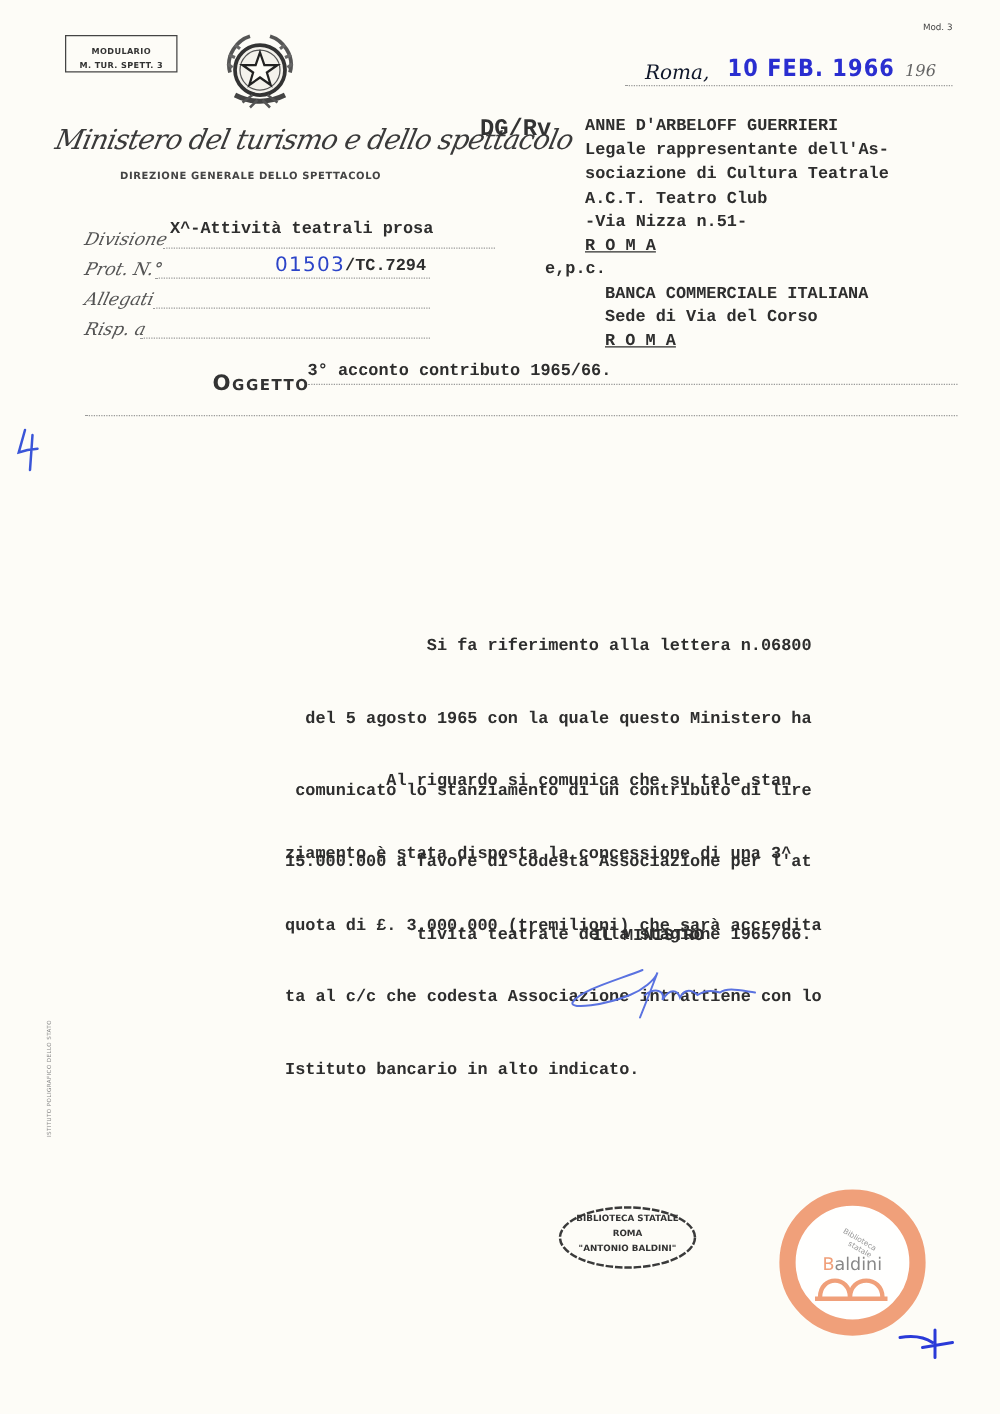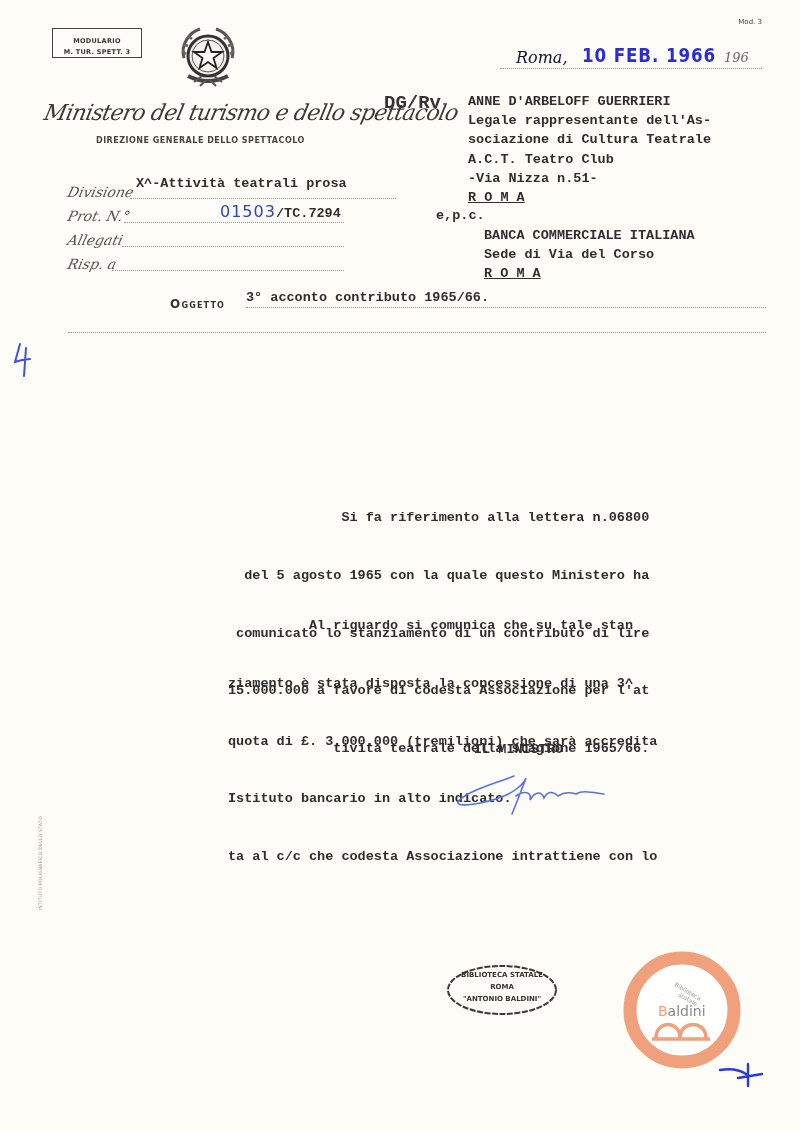--- a/index.html
+++ b/index.html
@@ -66,21 +66,21 @@
       font-family: "DejaVu Serif", serif; font-style: italic;
       font-size: 14px; color: #555; transform: skewX(-14deg);
     }
     .field-line { border-bottom: 1px dotted #999; height: 0; }
     .prot-blue {
       font-family: "DejaVu Sans", sans-serif; font-size: 16px;
       color: #2c44c8; letter-spacing: 1px;
     }
     .oggetto-label {
       left: 170px; top: 297px;
-      font-family: "DejaVu Sans", sans-serif; font-size: 12px;
+      font-family: "DejaVu Sans", sans-serif; font-size: 17px;
       letter-spacing: 1.2px; color: #333; font-weight: bold;
       font-variant: small-caps;
       text-align: right;
     }
     .oggetto-text { left: 246px; top: 288px; }
     .body-text { left: 228px; }
     .signature { left: 454px; top: 770px; }
     .handmark { left: 12px; top: 340px; }
     .side-text {
       left: 38px; top: 816px; writing-mode: vertical-rl; transform: rotate(180deg);
@@ -168,22 +168,22 @@
   <div>del 5 agosto 1965 con la quale questo Ministero ha</div>
   <div>comunicato lo stanziamento di un contributo di lire</div>
   <div>15.000.000 a favore di codesta Associazione per l'at</div>
   <div>tività teatrale della stagione 1965/66.</div>
 </div>
 
 <div class="abs typed body-text" style="top:578px; white-space:pre;">
   <div>          Al riguardo si comunica che su tale stan</div>
   <div>ziamento è stata disposta la concessione di una 3^</div>
   <div>quota di £. 3.000.000 (tremilioni) che sarà accredita</div>
+  <div>ta al c/c che codesta Associazione intrattiene con lo</div>
   <div>Istituto bancario in alto indicato.</div>
-  <div>ta al c/c che codesta Associazione intrattiene con lo</div>
 </div>
 
 <div class="abs typed" style="left:474px; top:740px;">IL MINISTRO</div>
 <div class="abs signature">
   <svg width="160" height="50" viewBox="0 0 160 50">
     <path d="M60 6 C40 14,10 22,4 32 C2 38,30 34,50 26 C60 22,70 14,72 8 C66 24,62 34,58 44 M62 26 C70 20,78 22,76 30 C82 20,88 22,90 28 C94 20,100 22,104 26 C110 22,116 22,122 24 C128 20,136 22,150 24" stroke="#5a72e0" stroke-width="1.6" fill="none" stroke-linecap="round"></path>
   </svg>
 </div>
 
 <div class="abs side-text">ISTITUTO POLIGRAFICO DELLO STATO</div>

